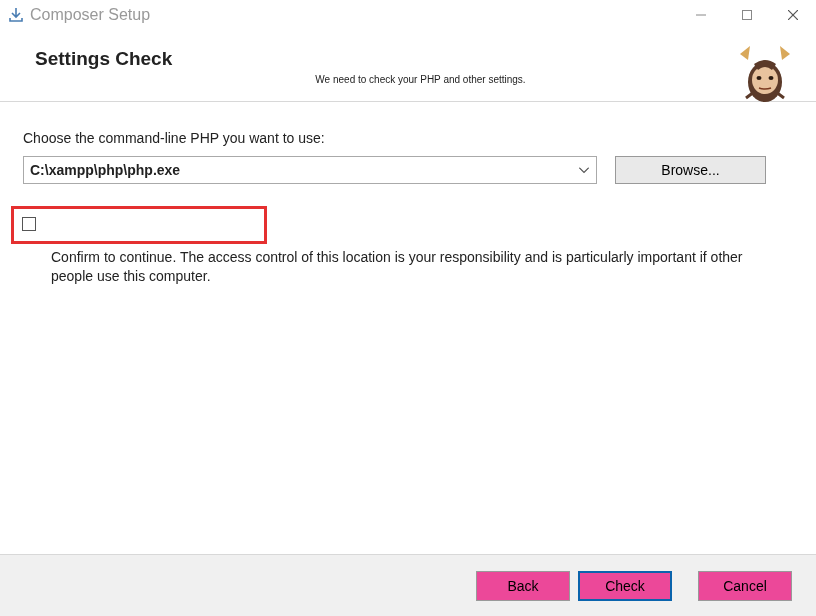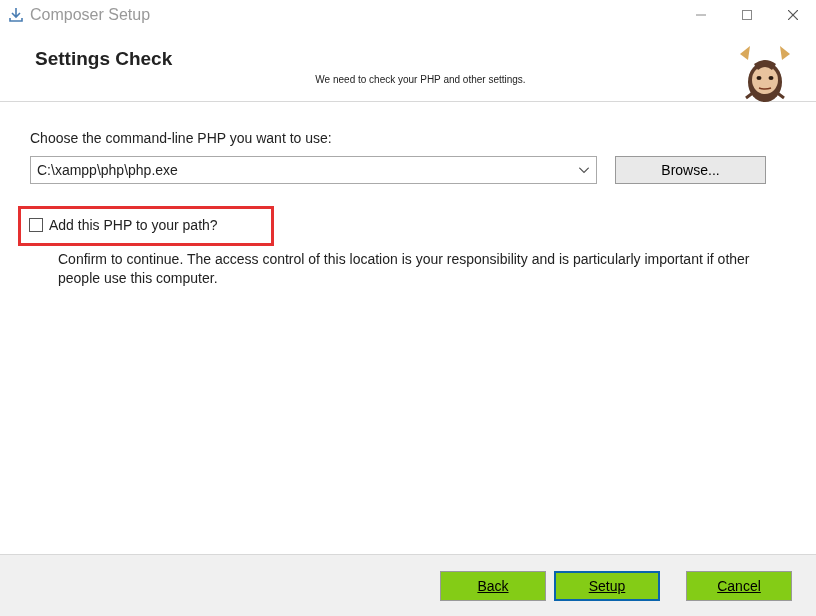--- a/index.html
+++ b/index.html
@@ -59,21 +59,21 @@
       margin-left: 20px;
       text-align: center;
     }
     .header-icon {
       position: absolute;
       right: 18px;
       top: 14px;
       width: 66px; height: 66px;
     }
     .content {
-      padding: 28px 50px 0 30px;
+      padding: 28px 50px 0 23px;
       font-size: 14px;
       color: #222;
     }
     .row-select {
       display: flex;
       gap: 18px;
       margin-top: 10px;
       align-items: center;
     }
     .php-select {
@@ -81,21 +81,21 @@
       height: 28px;
       border: 1px solid #aaa;
       background: #fff;
       font-size: 14px;
       padding: 0 24px 0 6px;
       appearance: none;
       position: relative;
       display: flex;
       align-items: center;
     }
-    .select-wrap { position: relative; flex: 1; }
+    .select-wrap { position: relative; flex: 1; font-weight: bold; }
     .select-chevron {
       position: absolute;
       right: 8px; top: 50%;
       transform: translateY(-50%);
       pointer-events: none;
       color: #555;
       font-size: 10px;
     }
     .browse-btn {
       width: 151px;
@@ -133,27 +133,26 @@
       height: 62px;
       border-top: 1px solid #d8d8d8;
       background: #f0f0f0;
       display: flex;
       justify-content: flex-end;
       align-items: center;
       gap: 8px;
       padding-right: 24px;
     }
     .footer-btn {
-      width: 106px;
+      width: 94px;
       height: 30px;
       border: 1px solid #999;
-      background: #84cc16;
+      background: #ec4899;
       font-size: 14px;
       cursor: pointer;
-      text-decoration: underline;
     }
     .footer-btn.primary {
       border: 2px solid #0a64ad;
     }
     .footer-gap { width: 10px; }
   </style>
 </head>
 <body>
 
 <div class="titlebar">
@@ -213,24 +212,23 @@
         <svg width="10" height="6">
             <path d="M0 0 L5 5 L10 0" stroke="#555" fill="none" stroke-width="1.2"></path>
           </svg>
       </span>
     </div>
     <button class="browse-btn">Browse...</button>
   </div>
 
   <div class="highlight-box">
     <span class="checkbox"></span>
-    <span>Add this PHP to your path?</span>
   </div>
 
   <div class="confirm-text">Confirm to continue. The access control of this location is your responsibility and is particularly important if other people use this computer.</div>
 </div>
 
 <div class="footer">
   <button class="footer-btn">Back</button>
-  <button class="footer-btn primary">Setup</button>
+  <button class="footer-btn primary">Check</button>
   <div class="footer-gap"></div>
   <button class="footer-btn">Cancel</button>
 </div>
 
 </body></html>

